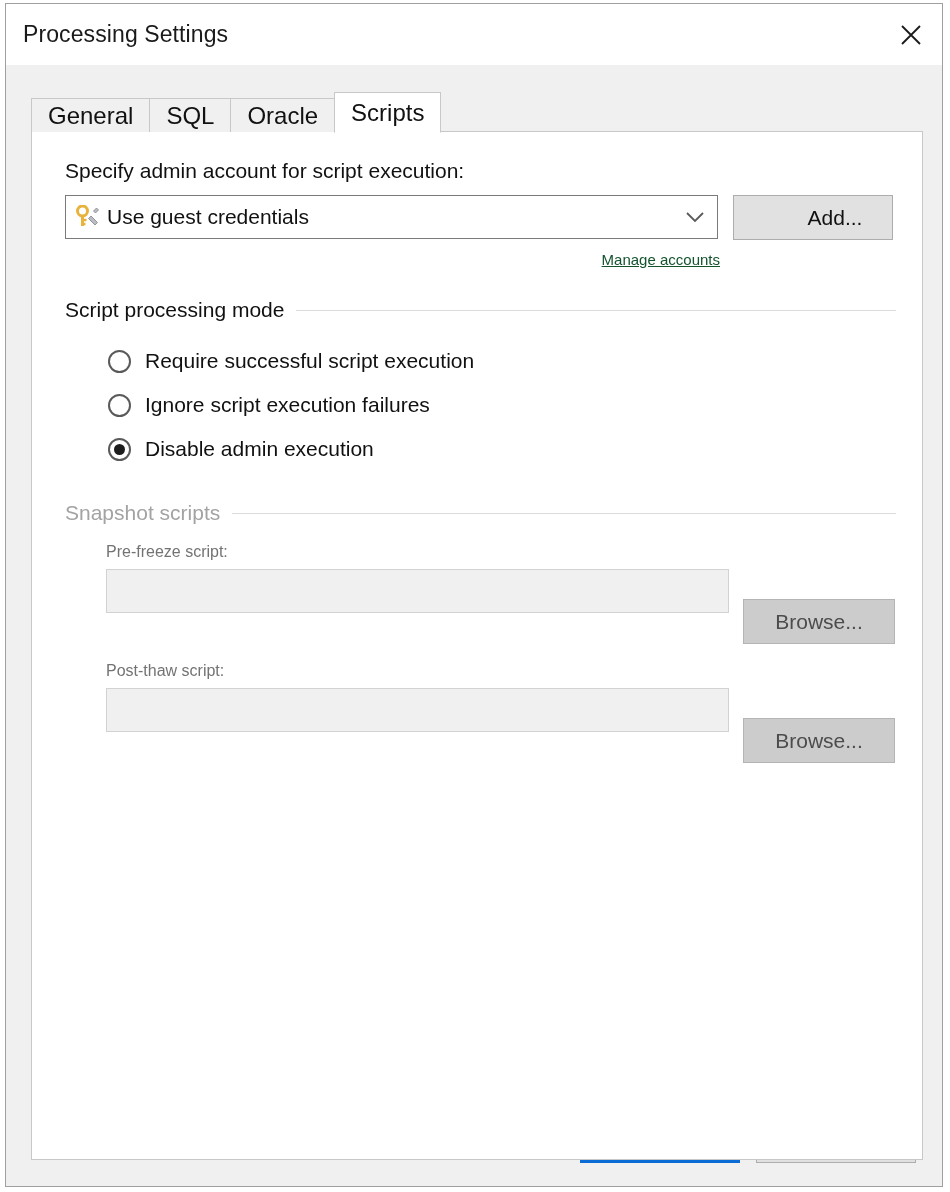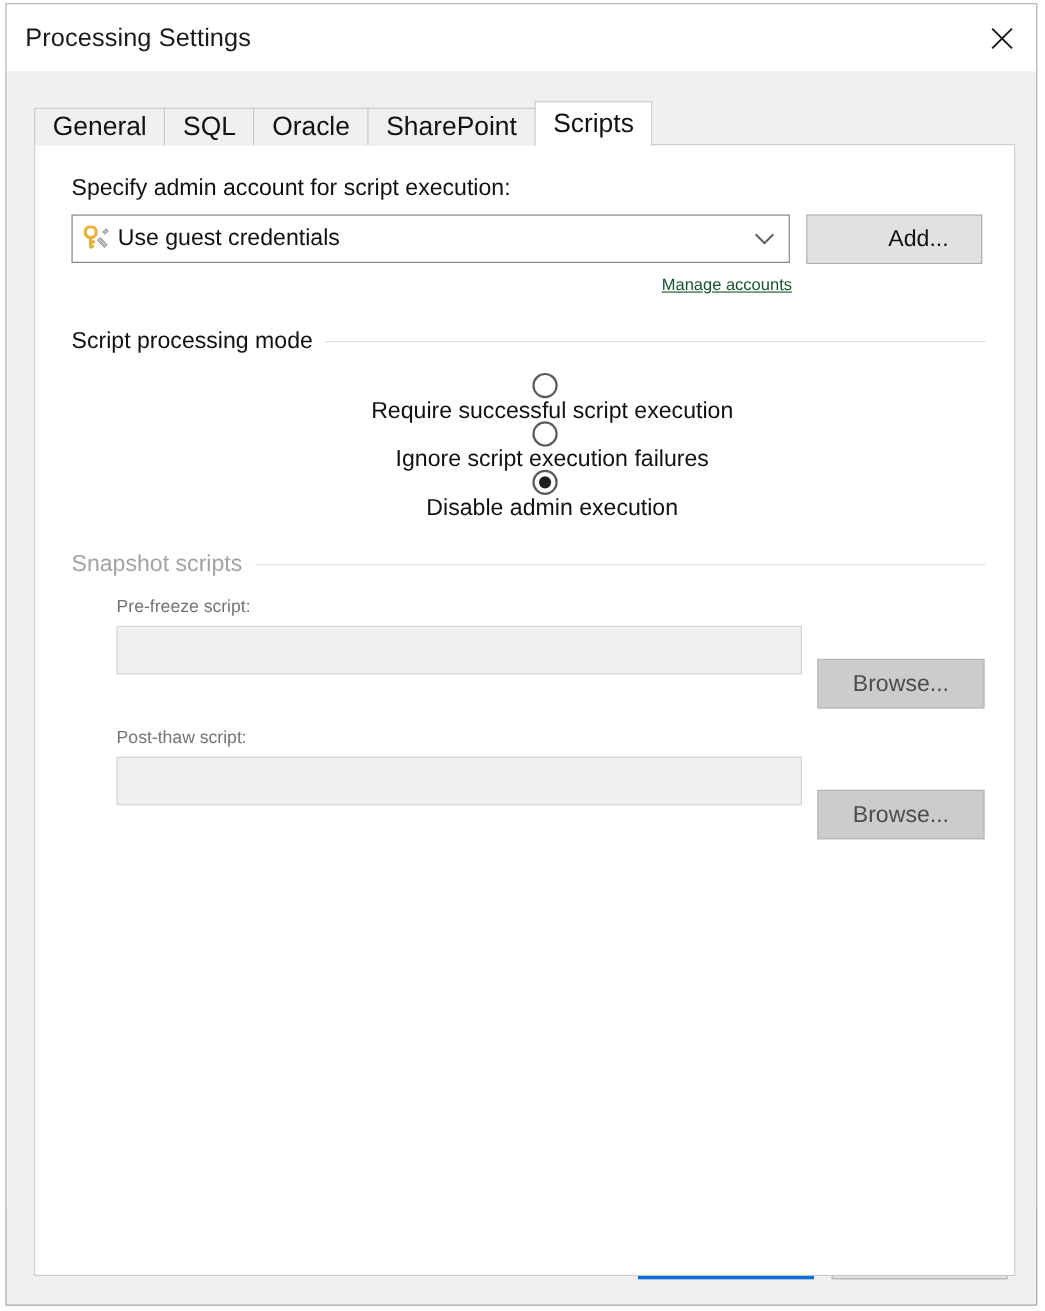--- a/index.html
+++ b/index.html
@@ -224,21 +224,20 @@
     background: #dcdcdc;
   }
 
   
   .radio-list { margin-top: 17px; padding-left: 43px; }
   .radio-item {
     display: flex;
     align-items: center;
     height: 44px;
     cursor: default;
-    flex-direction: column;
   }
   .radio-mark {
     width: 23px;
     height: 23px;
     border-radius: 50%;
     border: 2px solid #5a5a5a;
     background: #ffffff;
     box-sizing: border-box;
     flex: 0 0 auto;
     margin-right: 14px;
@@ -328,21 +327,20 @@
       </svg>
     </div>
   </div>
 
   <div class="dialog-body">
 
     <div class="tabstrip">
       <div class="tab">General</div>
       <div class="tab">SQL</div>
       <div class="tab">Oracle</div>
-      <div class="tab">SharePoint</div>
       <div class="tab active">Scripts</div>
     </div>
 
     <div class="tabpanel">
       <div class="panel-inner">
 
         <div class="field-label">Specify admin account for script execution:</div>
 
         <div class="combo-row">
           <div class="combobox">

